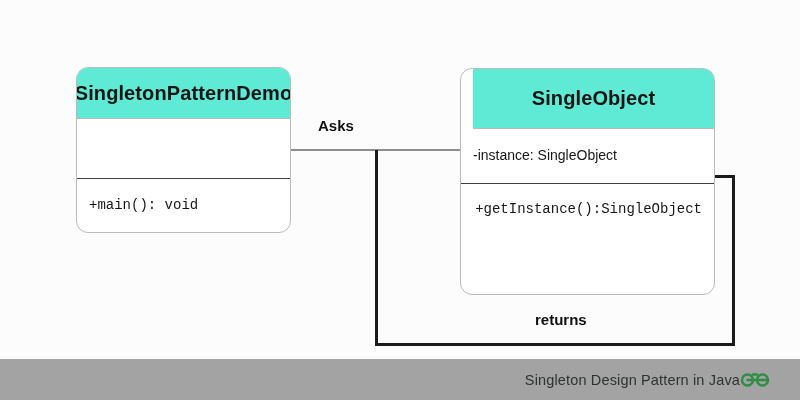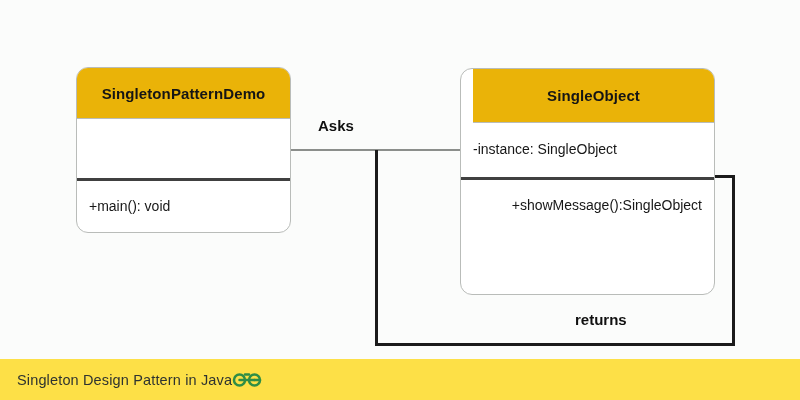--- a/index.html
+++ b/index.html
@@ -27,42 +27,43 @@
     position: absolute;
     background: #ffffff;
     border: 1px solid #b9bcb9;
     border-radius: 12px;
     box-sizing: border-box;
     overflow: hidden;
     z-index: 5;
   }
 
   .uml-header {
-    background: #eab308;
+    background: #5eead4;
     border-bottom: 1px solid #b9bcb9;
     box-sizing: border-box;
     display: flex;
     align-items: center;
     justify-content: center;
     font-weight: bold;
-    font-size: 15px;
+    font-size: 20px;
     color: #151515;
     letter-spacing: 0.1px;
   }
 
   .uml-compartment {
     box-sizing: border-box;
     padding: 6px 12px;
     font-size: 14px;
     color: #171717;
     text-align: right;
   }
 
   .uml-compartment.divided {
-    border-top: 3px solid #404040;
+    border-top: 1px solid #404040;
+    font-family: Liberation Mono, monospace;
   }
 
   .uml-line {
     line-height: 1.42;
     white-space: nowrap;
   }
 
   
   #box-demo {
     left: 76px;
@@ -78,21 +79,21 @@
     align-items: center;
   }
 
   
   #box-single {
     left: 460px;
     top: 68px;
     width: 255px;
     height: 227px;
   }
-  #box-single .uml-header { height: 54px; margin-left: 12px; }
+  #box-single .uml-header { height: 60px; margin-left: 12px; }
   #box-single .c-attrs {
     height: 54px;
     display: flex;
     align-items: center;
   }
   #box-single .c-ops {
     height: 119px;
     padding-top: 16px;
   }
 
@@ -153,35 +154,34 @@
     z-index: 6;
     white-space: nowrap;
   }
   #label-asks {
     left: 313px;
     top: 117px;
   }
   #label-returns {
     left: 530px;
     top: 311px;
-    margin-left: 40px;
   }
 
   
   #footer {
     position: absolute;
     left: 0;
     bottom: 0;
     width: 800px;
     height: 41px;
-    background: #fde047;
-    display: flex;
-    align-items: center;
-    justify-content: flex-start;
-    padding: 0 17px;
+    background: #a3a3a3;
+    display: flex;
+    align-items: center;
+    justify-content: flex-end;
+    padding: 0 30px;
     box-sizing: border-box;
     z-index: 10;
   }
   #footer-caption {
     font-size: 14.5px;
     color: #2e3330;
     letter-spacing: 0.15px;
   }
   #footer-logo {
     display: block;
@@ -206,21 +206,21 @@
       <div class="uml-line">+main(): void</div>
     </div>
   </div>
 
   <div class="uml-box" id="box-single">
     <div class="uml-header">SingleObject</div>
     <div class="uml-compartment c-attrs">
       <div class="uml-line">-instance: SingleObject</div>
     </div>
     <div class="uml-compartment c-ops divided">
-      <div class="uml-line">+showMessage():SingleObject</div>
+      <div class="uml-line">+getInstance():SingleObject</div>
     </div>
   </div>
 
   <div class="edge-label" id="label-asks">Asks</div>
 
   <div class="edge-label" id="label-returns">returns</div>
 
   <div id="footer">
     <div id="footer-caption">Singleton Design Pattern in Java</div>
     <div>

